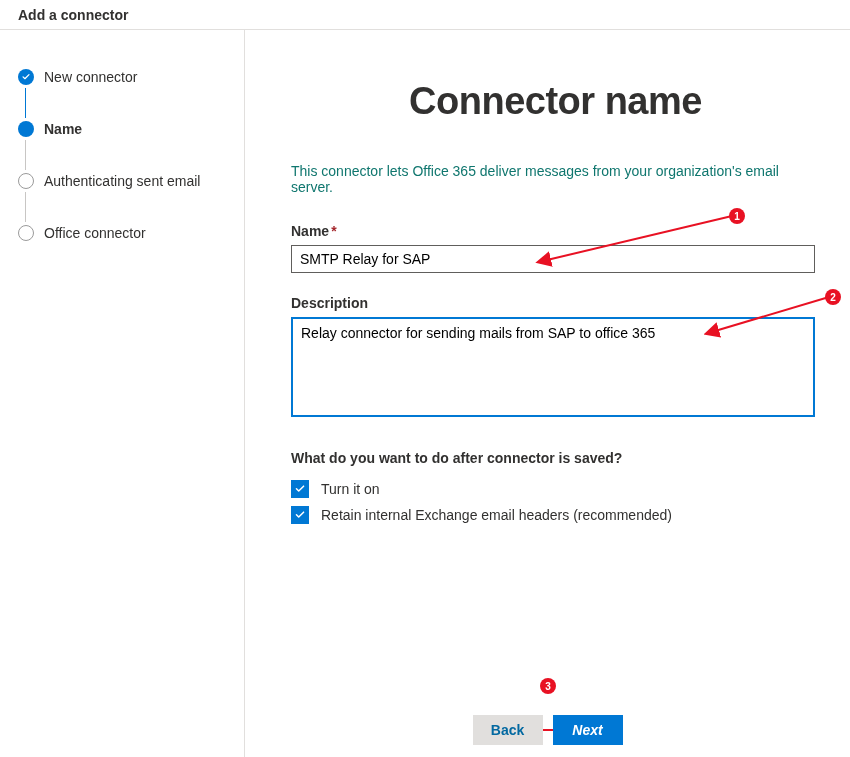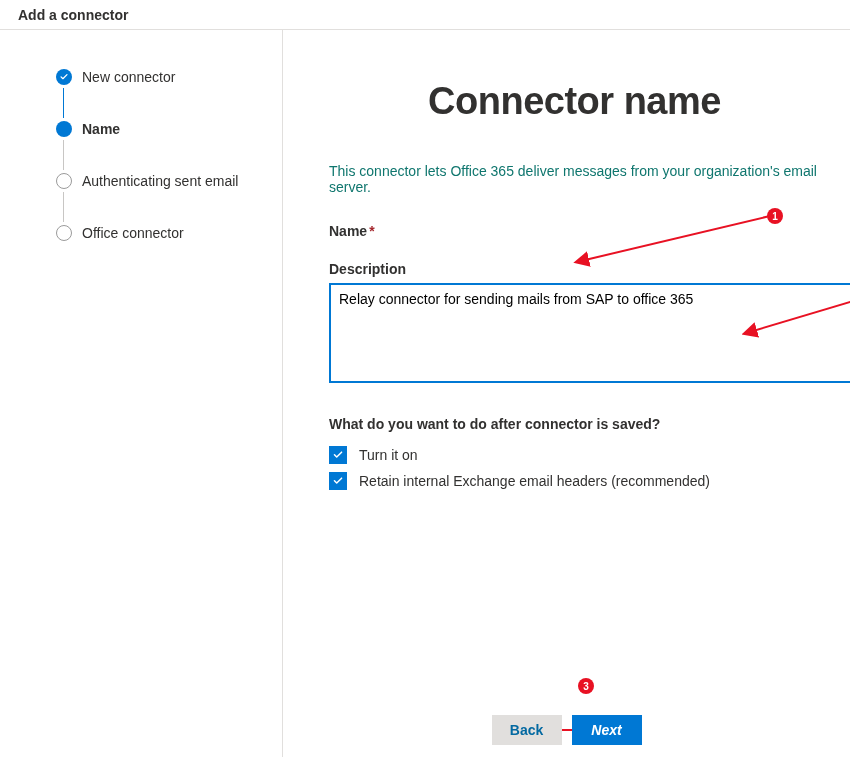--- a/index.html
+++ b/index.html
@@ -17,21 +17,20 @@
     padding: 6px 18px;
     border-bottom: 1px solid #e1dfdd;
     font-weight: 600;
     font-size: 14px;
     display: flex;
     align-items: flex-end;
   }
   .body {
     display: flex;
     height: calc(100% - 30px);
-    padding-left: 38px;
   }
   .sidebar {
     width: 245px;
     border-right: 1px solid #e1dfdd;
     padding: 36px 18px 18px 18px;
   }
   .steps { list-style: none; }
   .step {
     position: relative;
     display: flex;
@@ -216,20 +215,21 @@
 
   <main class="main">
     <h1 class="page-title">Connector name</h1>
 
     <p class="intro">This connector lets Office 365 deliver messages from your organization's email server.</p>
 
     <div class="form-group">
       <label class="form-label">
         <span>Name</span><span class="required-star">*</span>
       </label>
+      <input class="text-input" type="text" value="SMTP Relay for SAP" style="">
     </div>
 
     <div class="form-group">
       <label class="form-label">Description</label>
       <textarea class="textarea" style="">Relay connector for sending mails from SAP to office 365</textarea>
     </div>
 
     <p class="question">What do you want to do after connector is saved?</p>
 
     <div class="checkbox-row">

